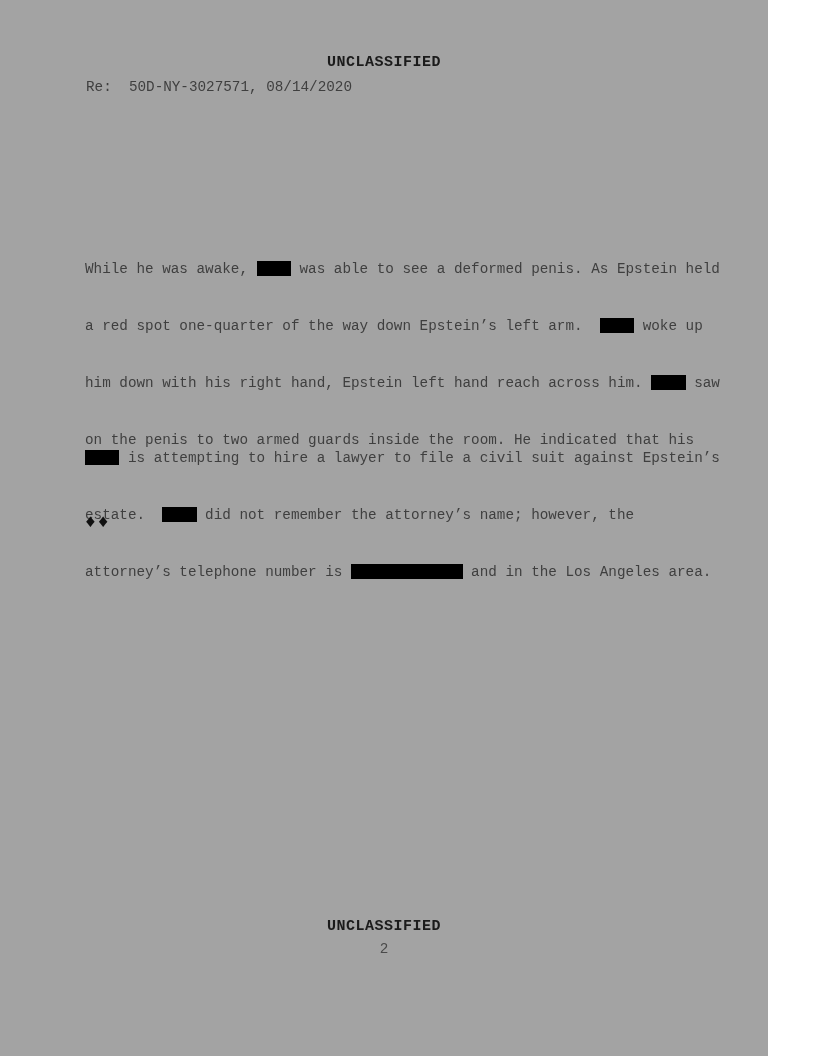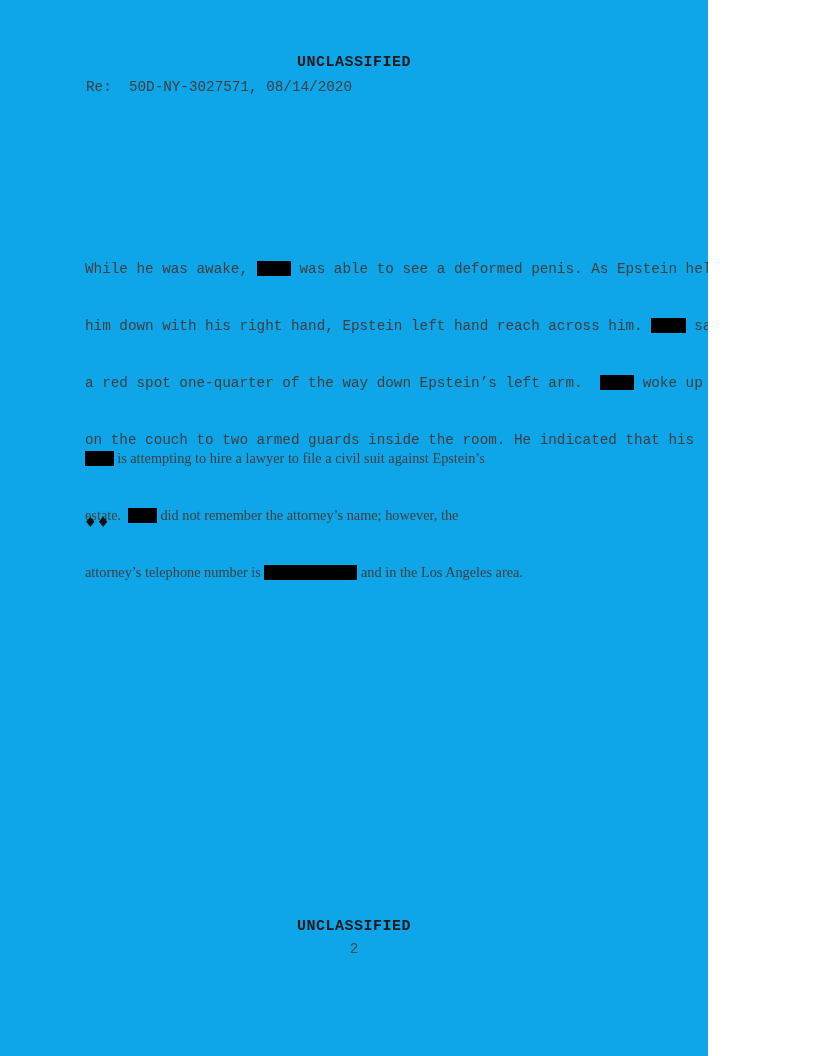--- a/index.html
+++ b/index.html
@@ -2,23 +2,23 @@
 <html><head>
 <meta charset="utf-8">
 <style>
   html, body {
     margin: 0;
     padding: 0;
     background: #ffffff;
   }
   .page {
     position: relative;
-    width: 708px;
+    width: 768px;
     height: 1056px;
-    background: #0ea5e9;
+    background: #a3a3a3;
     font-family: "Liberation Mono", "DejaVu Sans Mono", monospace;
     color: #3f3f3f;
     overflow: hidden;
   }
   .classification {
     position: absolute;
     left: 0;
     width: 100%;
     text-align: center;
     font-size: 15px;
@@ -38,21 +38,21 @@
     color: #3f3f3f;
     white-space: pre;
   }
   .paragraph {
     position: absolute;
     left: 85px;
     font-size: 14.3px;
     color: #3f3f3f;
   }
   .paragraph.p1 { top: 222px; }
-  .paragraph.p2 { top: 411px; font-family: Liberation Serif, serif; }
+  .paragraph.p2 { top: 411px; }
   .doc-line {
     white-space: pre;
     line-height: 20px;
     height: 20px;
     margin-top: 37px;
   }
   .redaction {
     display: inline-block;
     background: #000000;
     height: 15px;
@@ -83,23 +83,23 @@
 <body>
 
 <div class="page">
 
   <div class="classification top">UNCLASSIFIED</div>
 
   <div class="re-line">Re:  50D-NY-3027571, 08/14/2020</div>
 
   <div class="paragraph p1">
       <div class="doc-line">While he was awake, <span class="redaction" style="width: 4ch;"></span> was able to see a deformed penis. As Epstein held</div>
+      <div class="doc-line">a red spot one-quarter of the way down Epstein’s left arm.  <span class="redaction" style="width: 4ch;"></span> woke up</div>
       <div class="doc-line">him down with his right hand, Epstein left hand reach across him. <span class="redaction" style="width: 4ch;"></span> saw</div>
-      <div class="doc-line">a red spot one-quarter of the way down Epstein’s left arm.  <span class="redaction" style="width: 4ch;"></span> woke up</div>
-      <div class="doc-line">on the couch to two armed guards inside the room. He indicated that his</div>
+      <div class="doc-line">on the penis to two armed guards inside the room. He indicated that his</div>
     </div>
 
   <div class="paragraph p2">
       <div class="doc-line"><span class="redaction" style="width: 4ch;"></span> is attempting to hire a lawyer to file a civil suit against Epstein’s</div>
       <div class="doc-line">estate.  <span class="redaction" style="width: 4ch;"></span> did not remember the attorney’s name; however, the</div>
       <div class="doc-line">attorney’s telephone number is <span class="redaction" style="width: 13ch;"></span> and in the Los Angeles area.</div>
     </div>
 
   <div class="end-marks">♦♦</div>
 

